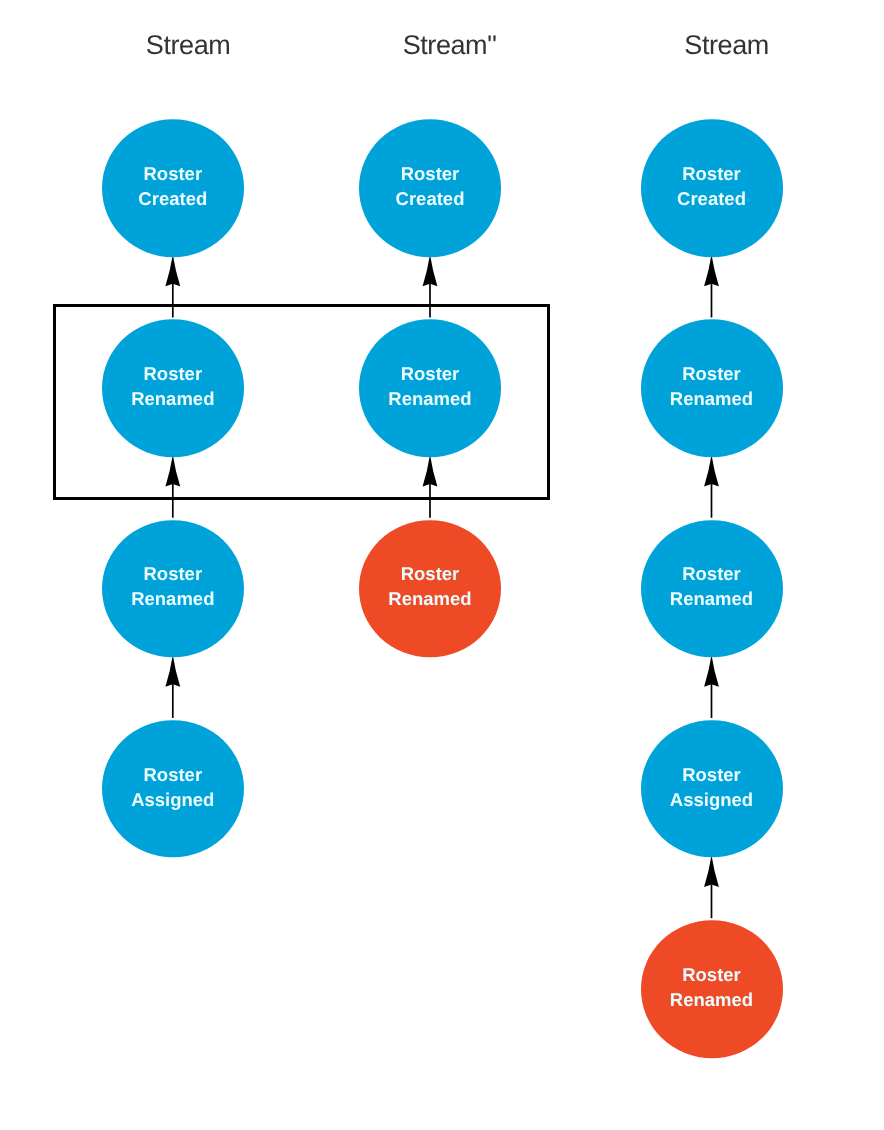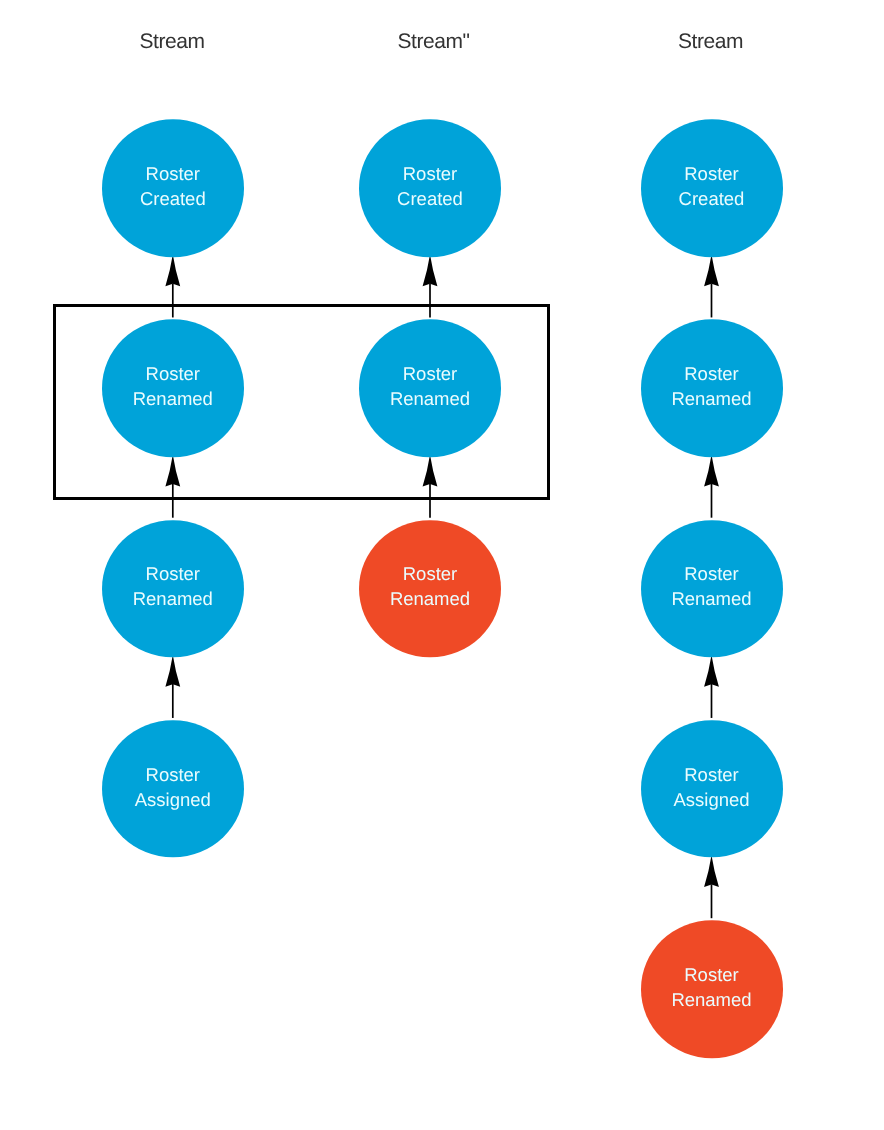--- a/index.html
+++ b/index.html
@@ -17,42 +17,43 @@
     text-rendering: geometricPrecision;
   }
   #canvas {
     position: relative;
     width: 884px;
     height: 1130px;
     background: #ffffff;
   }
   .col-title {
     position: absolute;
-    font-size: 21px;
+    font-size: 27px;
     letter-spacing: -0.42px;
     font-weight: 400;
     color: #333333;
     white-space: nowrap;
     transform: translate(-50%, 0);
+    margin-left: 16px;
   }
   .node {
     position: absolute;
     width: 142px;
     height: 137.6px;
     border-radius: 50%;
     transform: translate(-50%, -50%);
     display: flex;
     flex-direction: column;
     align-items: center;
     justify-content: center;
     background: #00a3d9;
     color: #eafcfe;
     font-size: 18.5px;
     line-height: 25px;
-    font-weight: 400;
+    font-weight: 700;
     padding-bottom: 4px;
     box-sizing: border-box;
   }
   .node[data-state="error"] { background: #ef4a26; }
   .node .l1, .node .l2 { display: block; }
   .group-box {
     position: absolute;
     border: 3px solid #000000;
     box-sizing: border-box;
     background: transparent;

